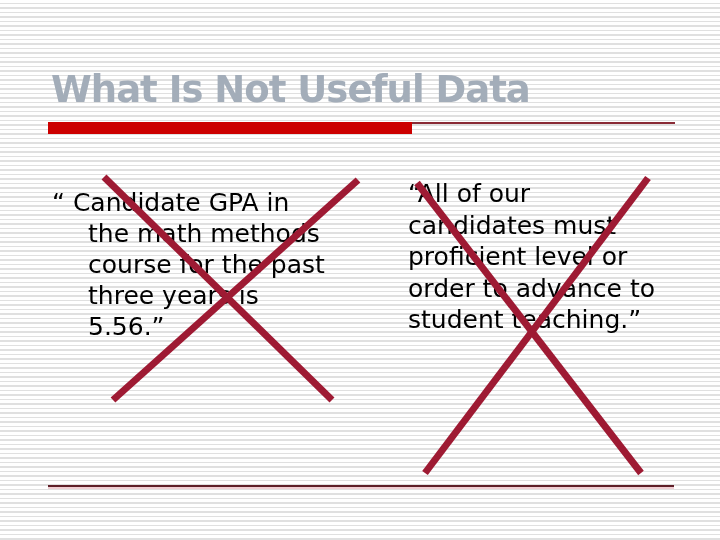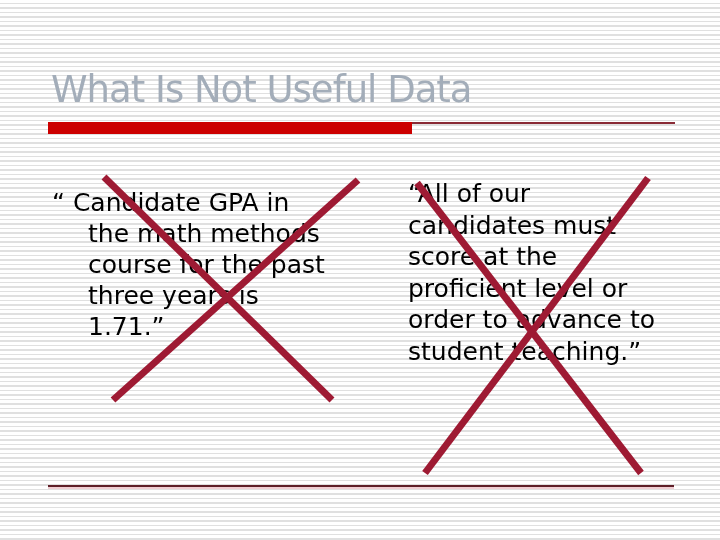--- a/index.html
+++ b/index.html
@@ -17,21 +17,21 @@
   .slide{
     position:relative;width:720px;height:540px;overflow:hidden;
     background:repeating-linear-gradient(to bottom,
       #ffffff 0px,#ffffff 2.8px,
       var(--color-stripe) 2.8px,var(--color-stripe) 4.5px);
     font-family:"DejaVu Sans",sans-serif;
   }
   .title{
     position:absolute;left:51px;top:69px;
     font-size:37px;line-height:42px;letter-spacing:-1px;
-    color:var(--color-title);white-space:nowrap;
+    color:var(--color-title);white-space:nowrap;font-weight:bold;
   }
   .accent-bar{
     position:absolute;left:48px;top:122px;width:364px;height:12px;
     background:var(--color-accent-bar);
   }
   .accent-line{
     position:absolute;left:412px;top:122px;width:263px;height:2px;
     background:var(--color-accent-line);
   }
   .quote-block{
@@ -63,27 +63,26 @@
   <div class="title">What Is Not Useful Data</div>
 
   <div class="accent-bar"></div>
   <div class="accent-line"></div>
 
   <div class="quote-block left-block">
     <div>“ Candidate GPA in</div>
     <div class="indent">the math methods</div>
     <div class="indent">course for the past</div>
     <div class="indent">three years is</div>
-    <div class="indent">1.71.”</div>
+    <div class="indent">5.56.”</div>
   </div>
 
   <div class="quote-block right-block">
     <div>“All of our</div>
     <div>candidates must</div>
-    <div>score at the</div>
     <div>proficient level or</div>
     <div>order to advance to</div>
     <div>student teaching.”</div>
   </div>
 
   <svg class="x-overlay" viewBox="0 0 720 540" xmlns="http://www.w3.org/2000/svg">
     <line class="x-stroke" x1="104" y1="177" x2="332" y2="400" stroke-linecap="butt" stroke="#9e1a33"></line>
     <line class="x-stroke" x1="358" y1="180" x2="113" y2="400" stroke-linecap="butt" stroke="#9e1a33"></line>
     <line class="x-stroke" x1="417" y1="183" x2="641" y2="473" stroke-linecap="butt" stroke="#9e1a33"></line>
     <line class="x-stroke" x1="648" y1="178" x2="425" y2="473" stroke-linecap="butt" stroke="#9e1a33"></line>

